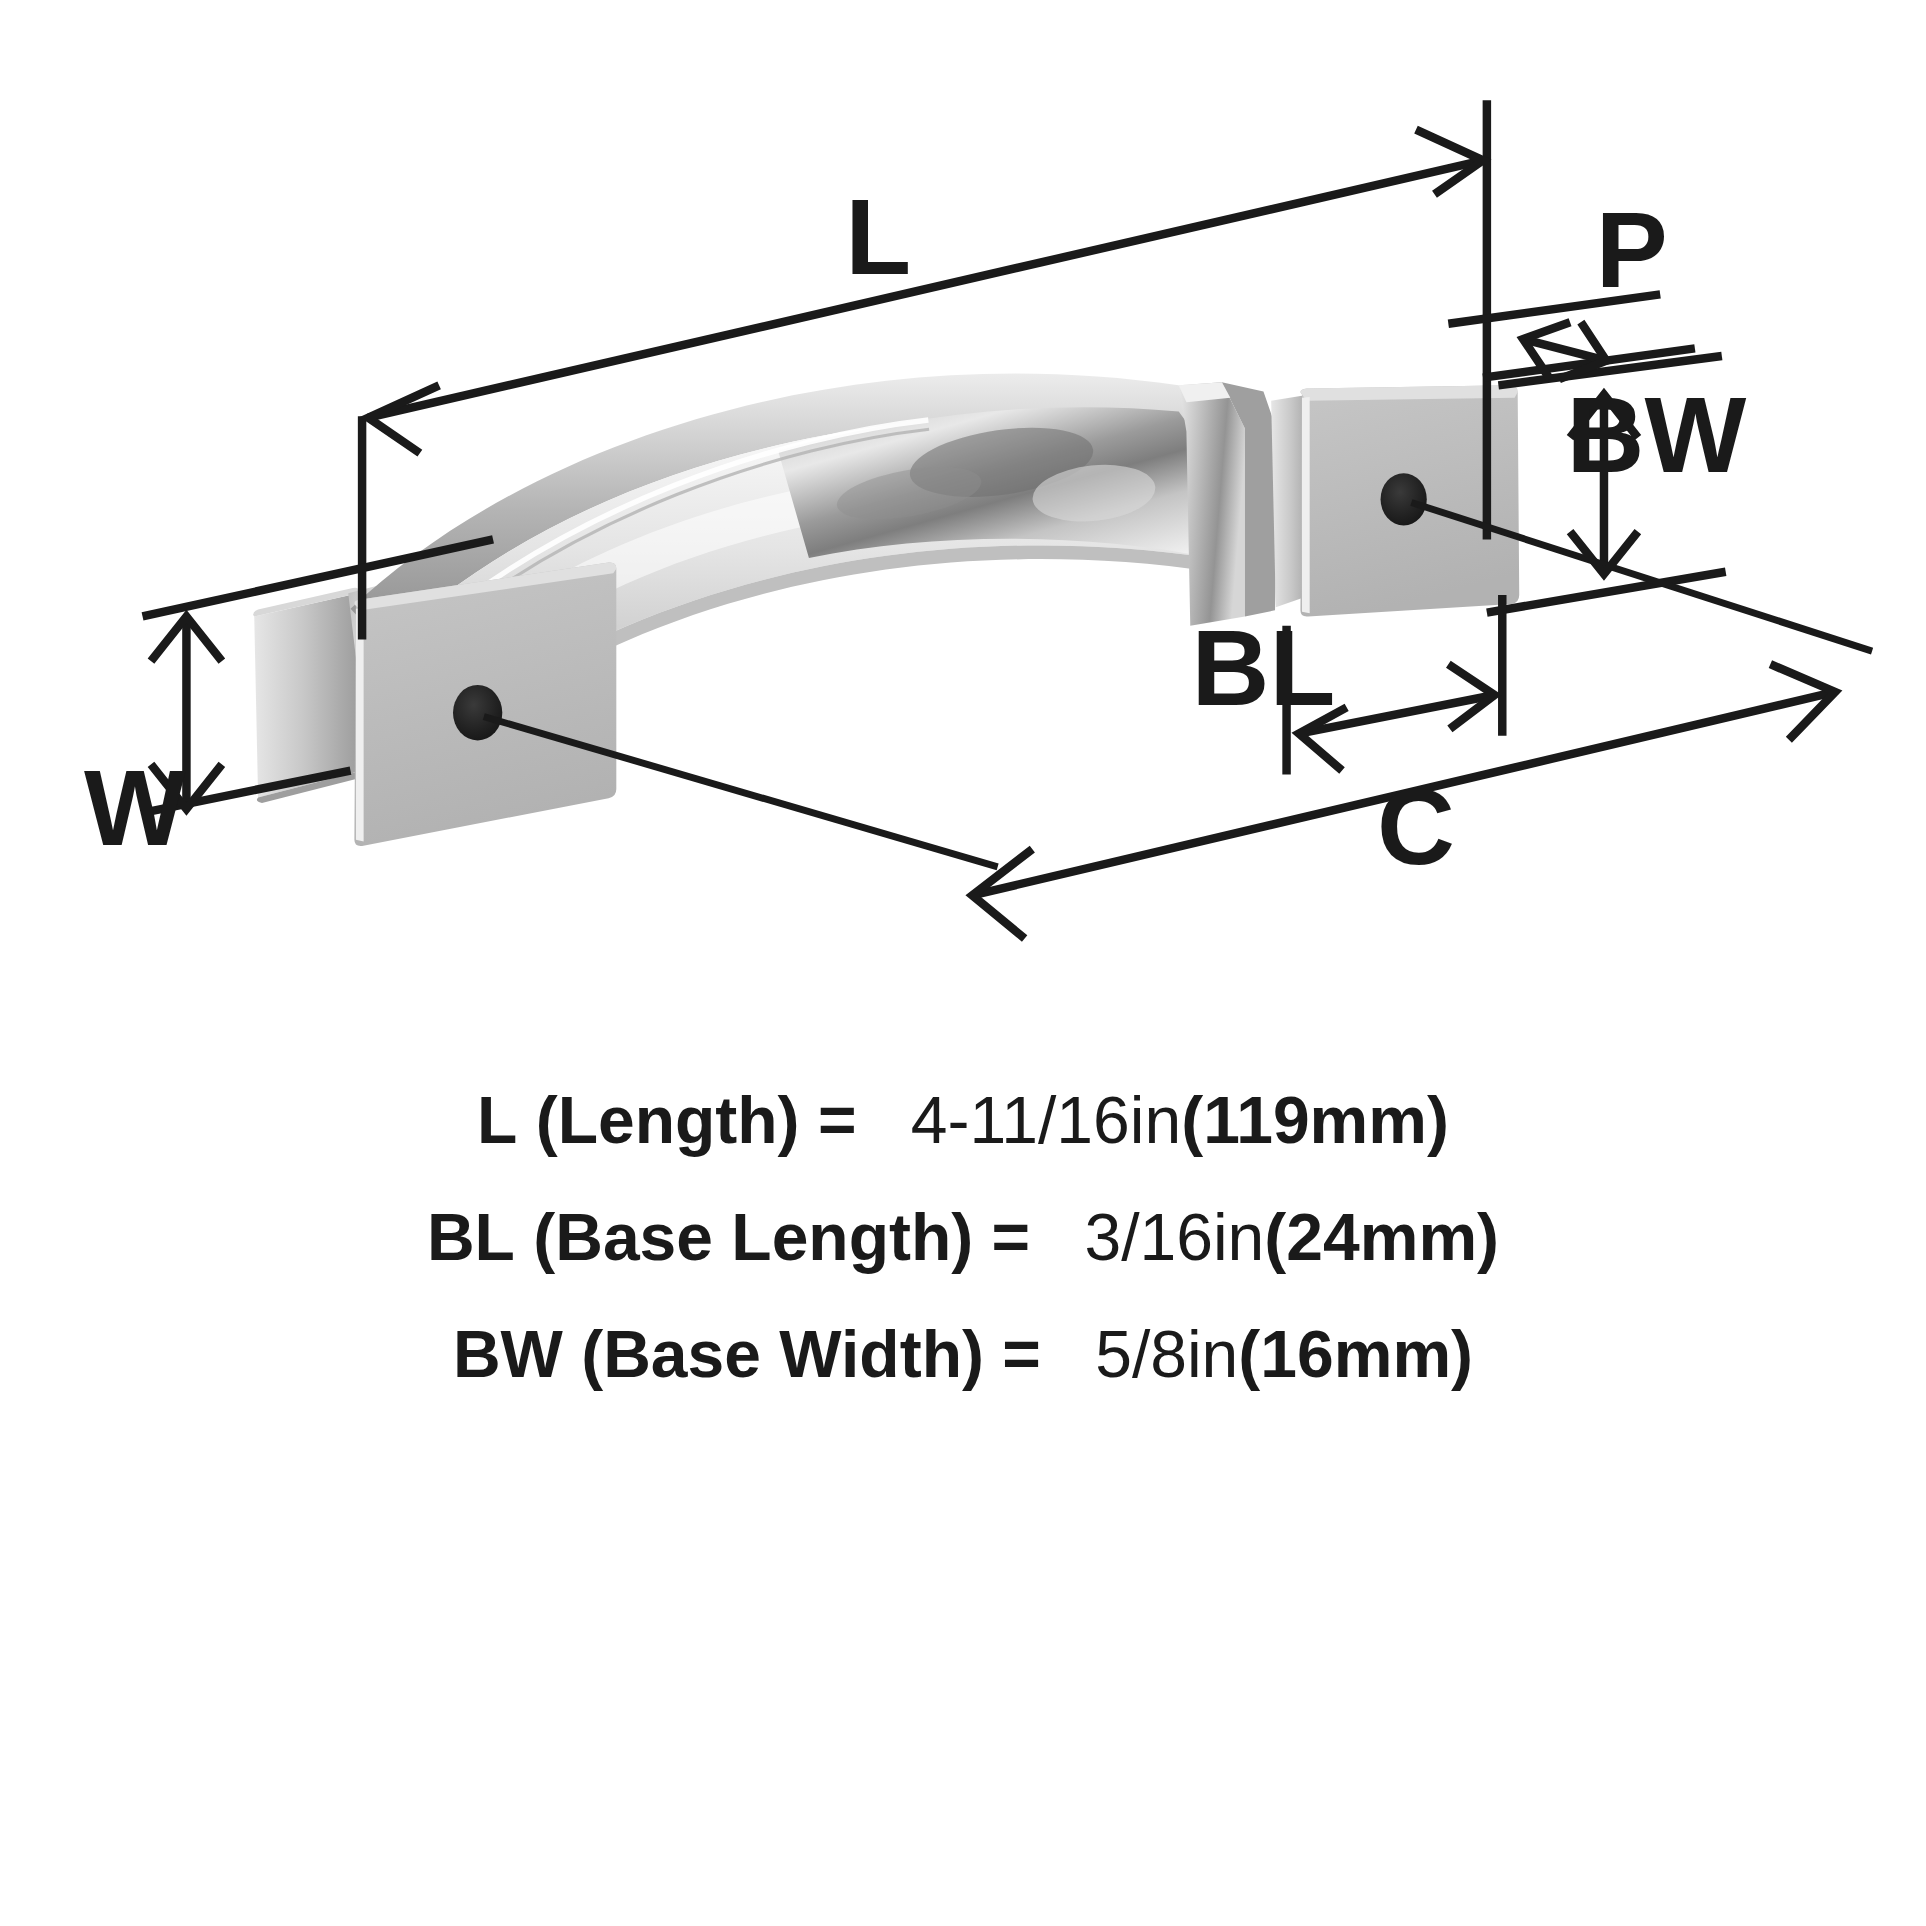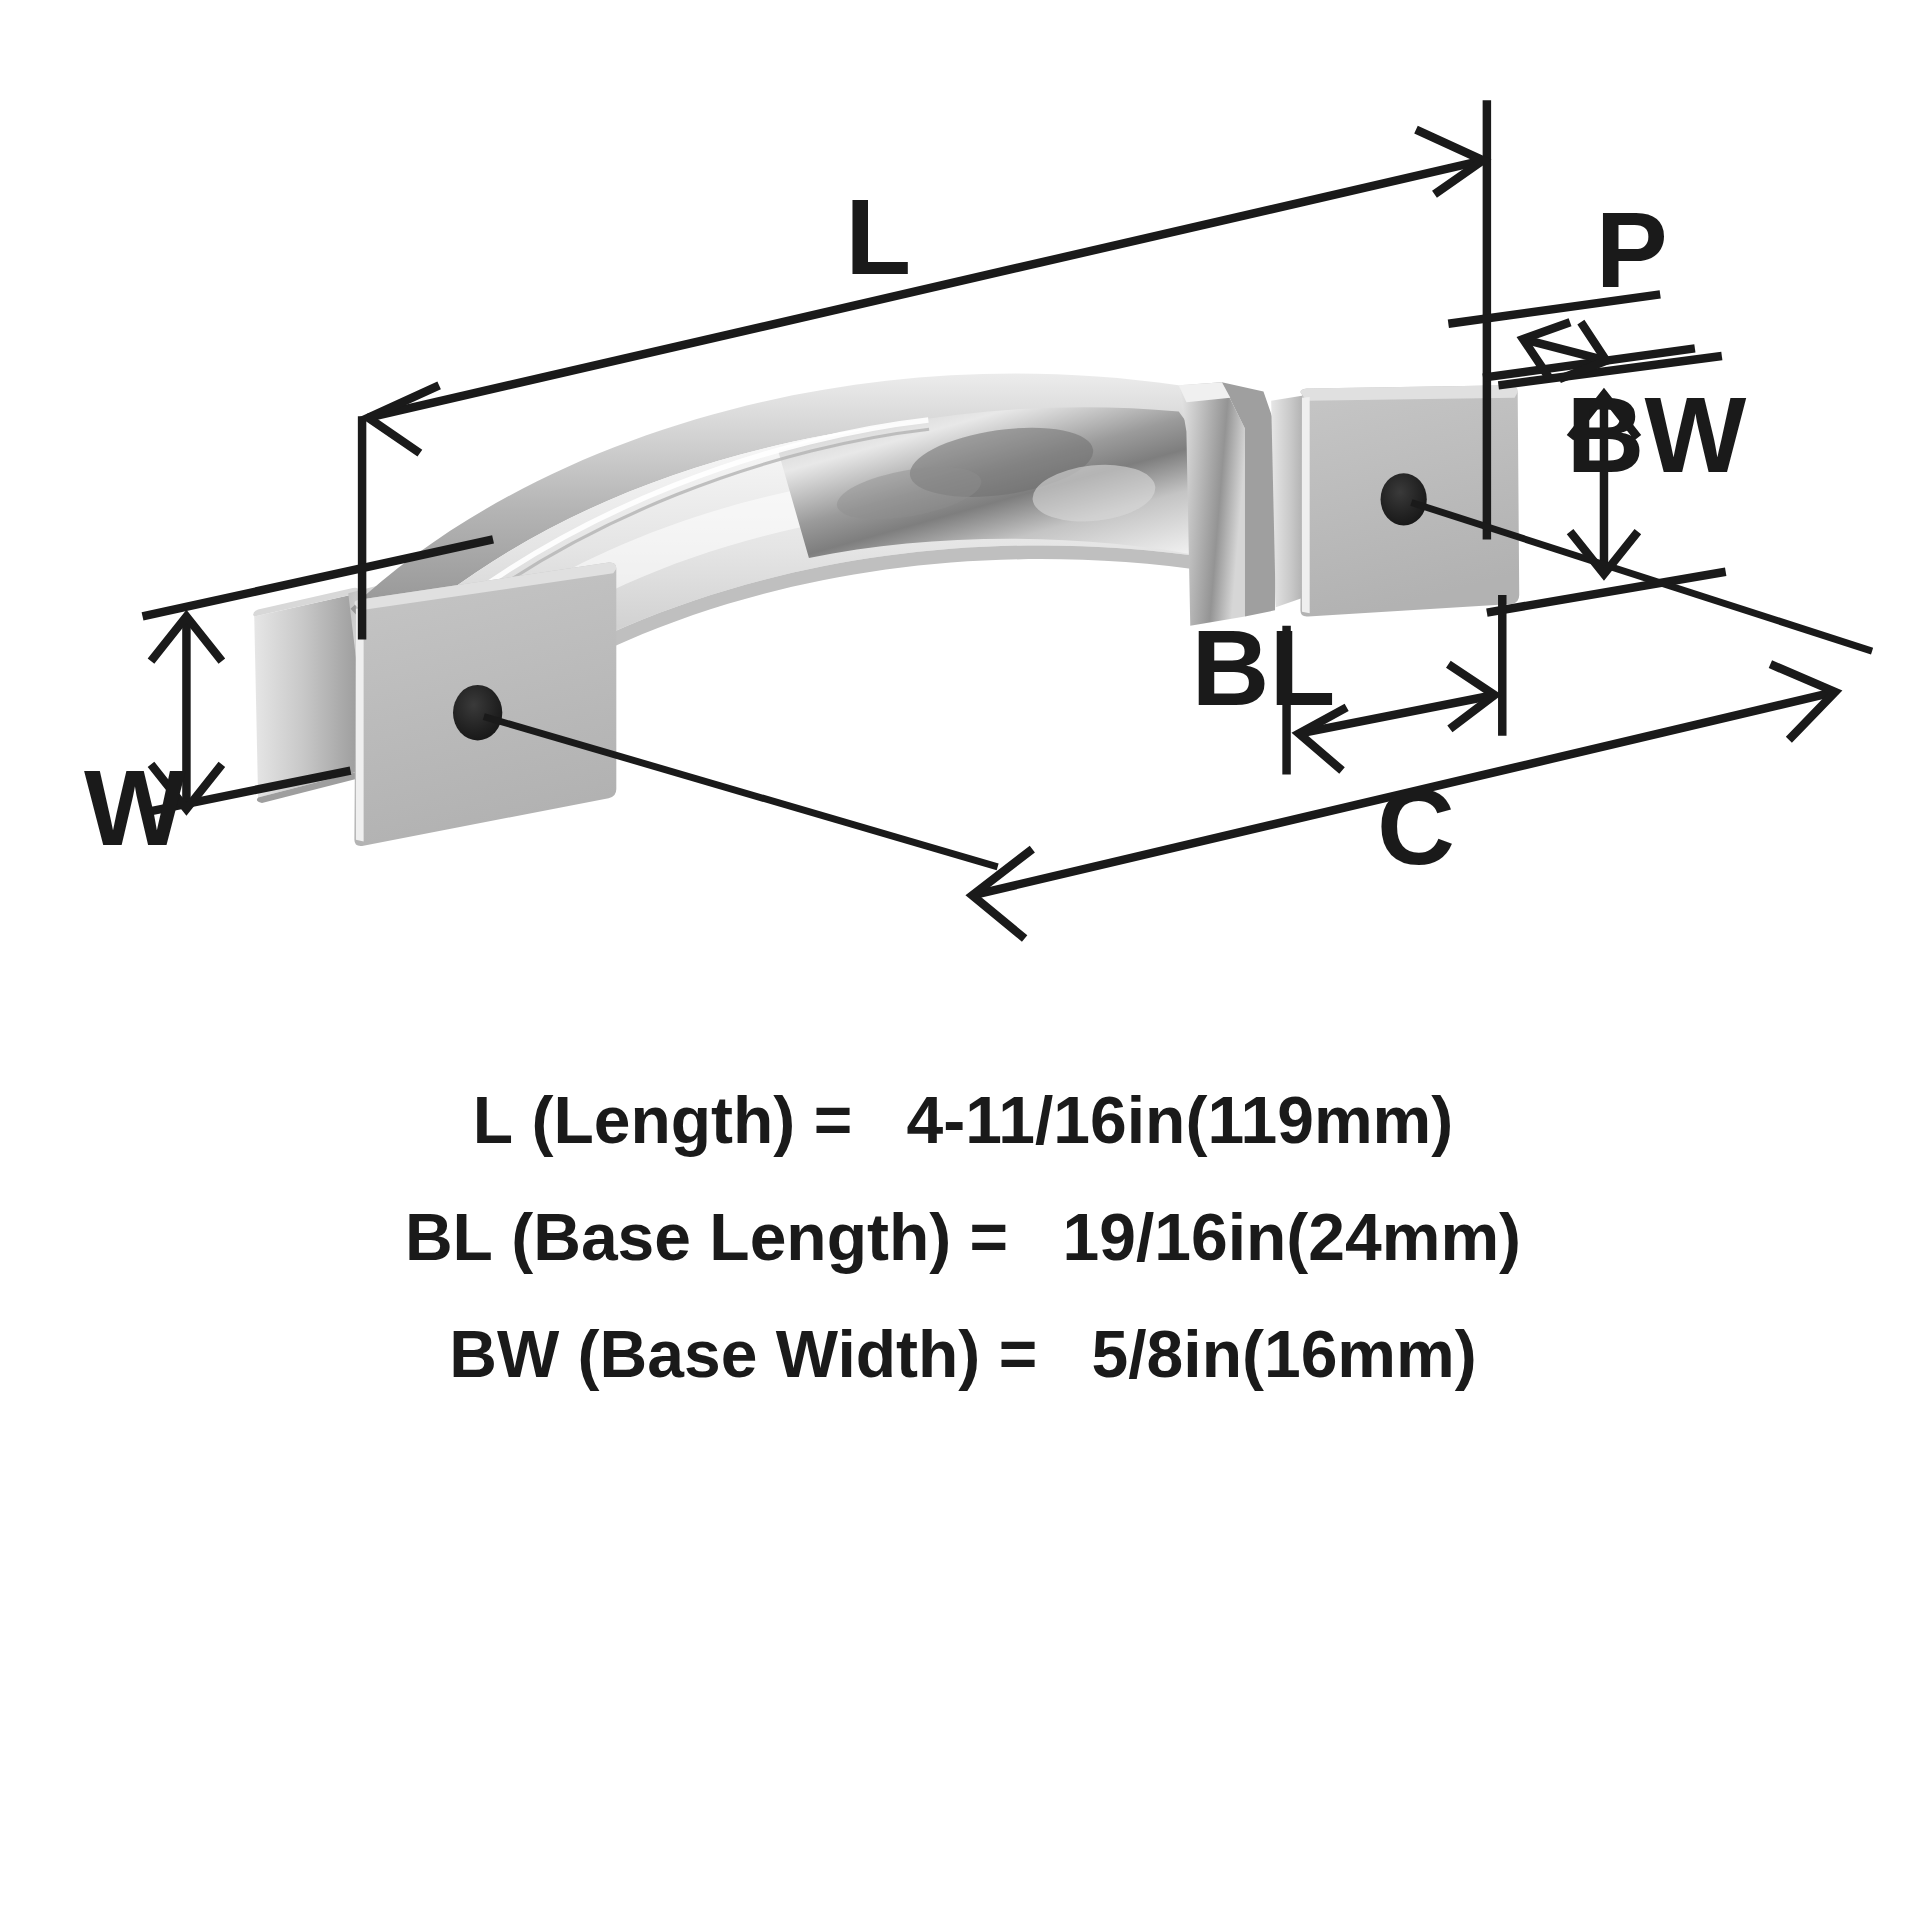--- a/index.html
+++ b/index.html
@@ -65,21 +65,21 @@
   .legend-row .code {
     font-weight: bold;
   }
   .legend-row .name {
     font-weight: bold;
   }
   .legend-row .eq {
     font-weight: bold;
   }
   .legend-row .value {
-    font-weight: bold;
+    font-weight: normal;
     margin-left: 36px;
   }
   .legend-row .metric {
     font-weight: bold;
     text-align: center;
   }
 </style>
 </head>
 <body>
 
@@ -312,21 +312,21 @@
       <span class="value">4-11/16in</span><span class="metric">(119mm)</span>
     </div>
 
 
 
 
     <div class="legend-row">
       <span class="code">BL</span>
       <span class="name">(Base Length)</span>
       <span class="eq">=</span>
-      <span class="value">19/16in</span><span class="metric">(24mm)</span>
+      <span class="value">3/16in</span><span class="metric">(24mm)</span>
     </div>
 
     <div class="legend-row">
       <span class="code">BW</span>
       <span class="name">(Base Width)</span>
       <span class="eq">=</span>
       <span class="value">5/8in</span><span class="metric">(16mm)</span>
     </div>
 
   </div>

